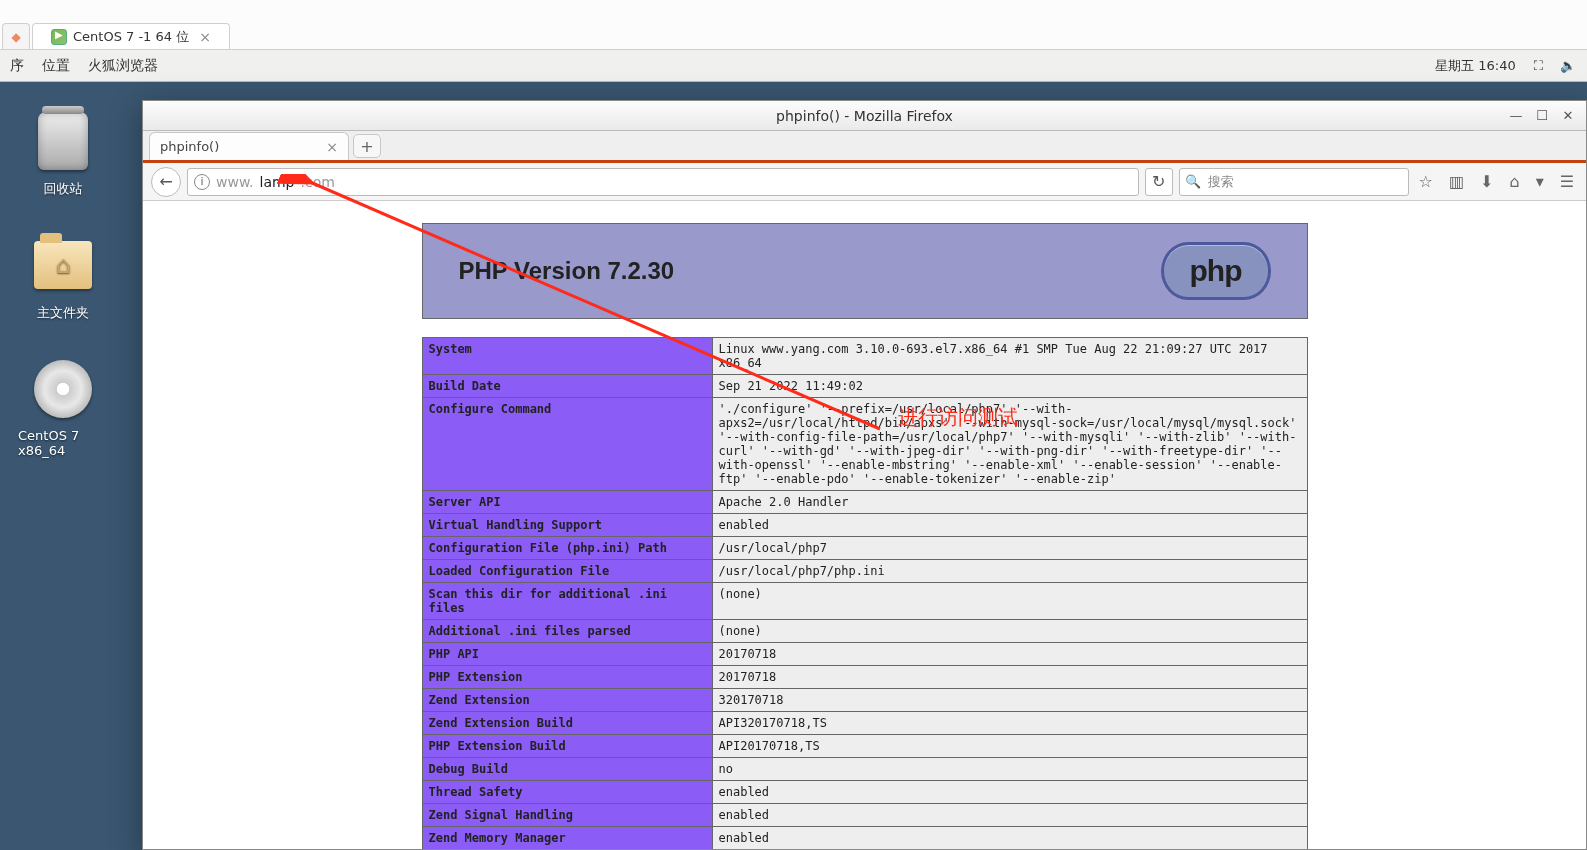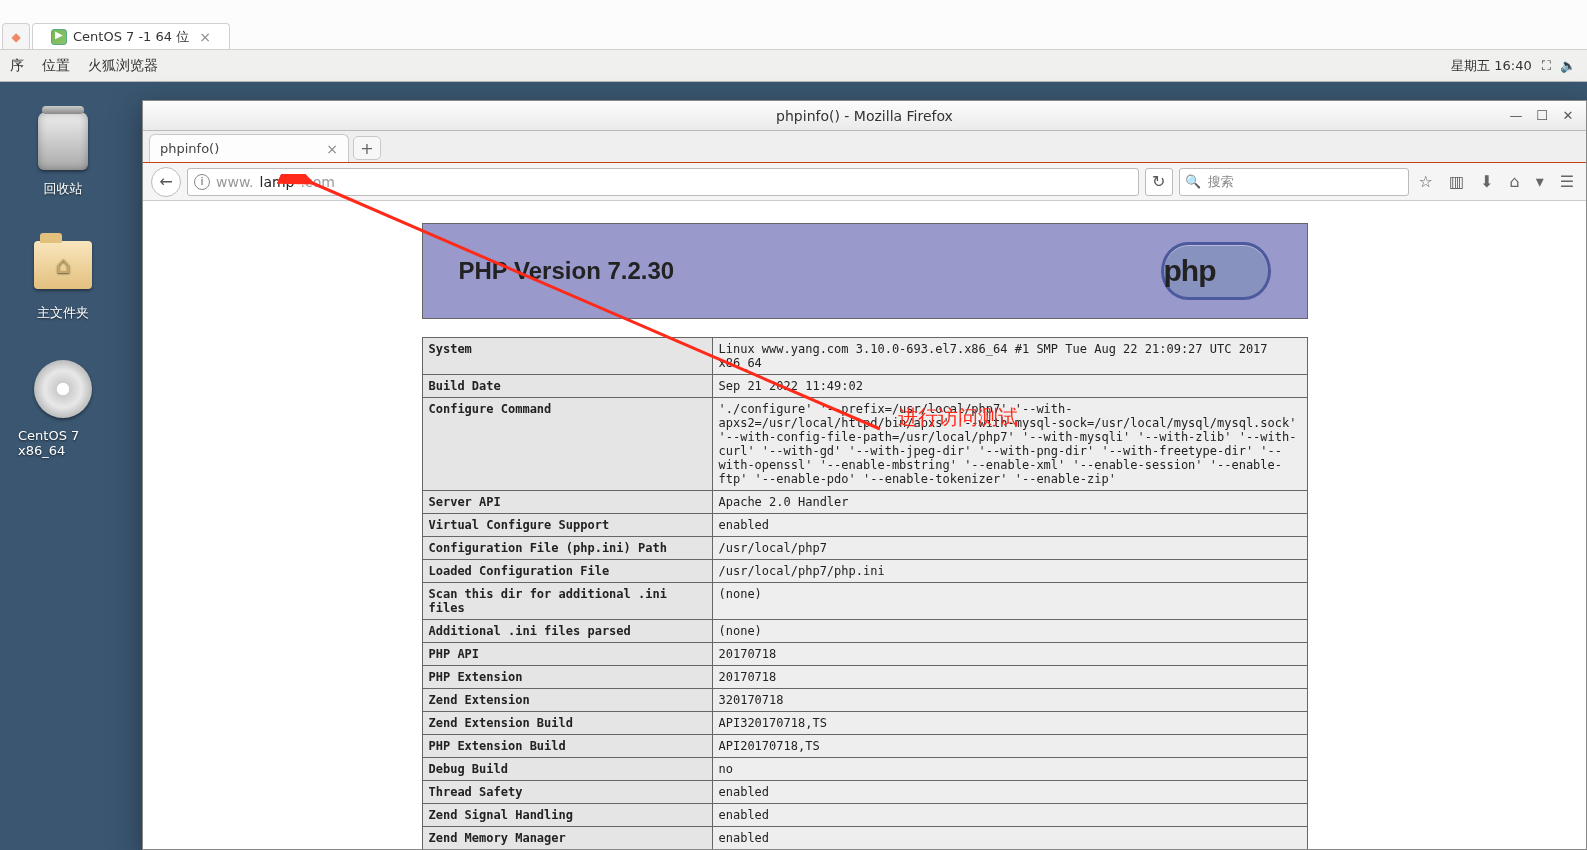--- a/index.html
+++ b/index.html
@@ -10,64 +10,64 @@
   .host-tabs { height: 50px; background: #fcfcfc; border-bottom: 1px solid #d0d0d0; display: flex; align-items: flex-end; padding-left: 2px; }
   .host-tab-filler { width: 28px; height: 26px; border: 1px solid #d0d0d0; border-bottom: none; border-radius: 4px 4px 0 0; background: #f5f5f5; margin-right: 2px; display:flex; align-items:center; justify-content:center;}
   .host-tab { height: 26px; display: flex; align-items: center; padding: 0 18px; border: 1px solid #d0d0d0; border-bottom: none; border-radius: 4px 4px 0 0; background: #fff; font-size: 13px; color: #333; gap: 6px; }
   .host-tab .ico { width: 16px; height: 16px; background: linear-gradient(135deg,#76b852,#8dc26f); border:1px solid #5a8; border-radius: 3px; position:relative; }
   .host-tab .ico::after { content:"▶"; position:absolute; left:3px; top:-1px; color:#fff; font-size:10px; }
   .host-tab .close { font-size: 14px; color: #888; margin-left: 4px; }
 
   
   .gnome-bar { position: absolute; top: 50px; left: 0; right: 0; height: 32px; background: #f0f0ee; border-bottom: 1px solid #b8b8b6; display: flex; align-items: center; font-size: 14px; color: #333; padding: 0 10px; z-index: 0; }
   .gnome-left { display: flex; gap: 18px; }
-  .gnome-right { margin-left: auto; display: flex; align-items: center; gap: 10px; font-size: 13px; }
+  .gnome-right { margin-left: auto; display: flex; align-items: center; gap: 18px; font-size: 13px; }
   .net-icon { font-size: 13px; }
 
   
   .desktop { position: absolute; top: 82px; left: 0; right: 0; bottom: 0; background: #3a5670; }
   .desktop-icons { position: absolute; left: 18px; top: 30px; display: flex; flex-direction: column; gap: 38px; align-items: center; width: 90px; }
   .di { display: flex; flex-direction: column; align-items: center; gap: 10px; color: #fff; font-size: 13px; text-shadow: 0 1px 2px rgba(0,0,0,.6); cursor: default; }
   .di .glyph { width: 58px; height: 58px; display:flex;align-items:center;justify-content:center; }
   .trash { width:50px;height:58px;background:linear-gradient(#eee,#aaa);border-radius:8px 8px 6px 6px;box-shadow:inset 0 0 8px rgba(0,0,0,.3), 0 2px 3px rgba(0,0,0,.4);position:relative;}
   .trash::before{content:"";position:absolute;top:-6px;left:4px;right:4px;height:8px;background:linear-gradient(#ccc,#888);border-radius:4px;}
   .folder{width:62px;height:48px;background:linear-gradient(#f9e6bd,#e3c07e);border-radius:4px;position:relative;box-shadow:0 2px 3px rgba(0,0,0,.4);}
   .folder::before{content:"";position:absolute;top:-8px;left:6px;width:22px;height:10px;background:#e3c07e;border-radius:3px 3px 0 0;}
   .folder .home{position:absolute;inset:0;display:flex;align-items:center;justify-content:center;font-size:24px;color:#c7a768;}
   .disc{width:58px;height:58px;border-radius:50%;background:radial-gradient(circle,#fff 14%,#ccc 16%,#e8e8e8 45%,#bdbdbd 70%,#e0e0e0 100%);box-shadow:0 2px 3px rgba(0,0,0,.4);}
 
   
   .ff-window { position: absolute; top: 18px; left: 142px; right: 0; bottom: 0; background: #fff; border:1px solid #888; box-shadow: 0 8px 30px rgba(0,0,0,.35); }
   .ff-title { height: 30px; background: linear-gradient(#fcfcfc,#eaeaea); border-bottom:1px solid #bbb; display:flex; align-items:center; justify-content:center; position:relative; font-size:14px; color:#333;text-align:center;}
   .ff-title .winbtns { position:absolute; right:6px; top:4px; display:flex; gap:2px;}
   .ff-title .winbtns span{ width:24px;height:20px;display:flex;align-items:center;justify-content:center;font-size:13px;color:#555;}
-  .ff-tabs { height: 32px; background:#efefef; border-bottom:1px solid #c2410c; display:flex; align-items:flex-end; padding-left:6px; gap:4px;}
+  .ff-tabs { height: 32px; background:#efefef; border-bottom:3px solid #c2410c; display:flex; align-items:flex-end; padding-left:6px; gap:4px;}
   .ff-tab { height:28px; min-width:200px; max-width:200px; background:#fdfdfd; border:1px solid #c8c8c8; border-bottom:none; border-radius:6px 6px 0 0; display:flex; align-items:center; padding:0 10px; font-size:13px; color:#444; justify-content:space-between;}
   .ff-tab .close{color:#888;font-size:14px;}
   .ff-newtab{ width:28px;height:24px;border:1px solid #c8c8c8;border-radius:5px;display:flex;align-items:center;justify-content:center;margin-bottom:2px;color:#666;background:#f7f7f7;}
   .ff-toolbar { height:38px; background:#f5f5f5; border-bottom:1px solid #ccc; display:flex; align-items:center; padding:0 8px; gap:6px;}
   .ff-back{width:30px;height:30px;border:1px solid #bbb;border-radius:50%;display:flex;align-items:center;justify-content:center;font-size:16px;color:#555;background:#fff;}
   .ff-url{ flex:1; height:28px; border:1px solid #bbb; border-radius:3px; background:#fff; display:flex; align-items:center; padding:0 6px; font-size:14px; color:#333; gap:6px;}
   .ff-url .info{width:16px;height:16px;border:1px solid #888;border-radius:50%;display:flex;align-items:center;justify-content:center;font-size:11px;color:#666;}
   .ff-url .dim{color:#999;}
   .ff-url .host{color:#222;}
   .ff-reload{width:28px;height:28px;border:1px solid #bbb;border-radius:3px;display:flex;align-items:center;justify-content:center;background:#fff;color:#555;}
   .ff-search{ width:230px;height:28px;border:1px solid #bbb;border-radius:3px;background:#fff;display:flex;align-items:center;padding:0 6px;color:#888;font-size:13px;gap:6px;}
   .ff-icons{display:flex;gap:16px;color:#666;font-size:16px;align-items:center;padding:0 4px;}
   .ff-content{ position:absolute; top:100px; left:0; right:0; bottom:0; overflow:hidden; background:#fff;}
 
   
   .phpinfo{ margin:22px auto 0 auto; width:886px;}
   .php-header{ background:#9999cc; border:1px solid #666; padding:18px 36px; display:flex; align-items:center; justify-content:space-between;}
   .php-header h1{ font-size:24px; font-weight:bold; color:#222; font-family:Arial,sans-serif;}
-  .php-logo{ width:110px;height:58px;background:#8892bf;border-radius:28px/30px;display:flex;align-items:center;border:3px solid #4c5a9d;box-shadow:0 1px 0 rgba(255,255,255,.4) inset;}
+  .php-logo{ width:110px;height:58px;background:#8892bf;border-radius:28px/30px;display:flex;align-items:center;justify-content:center;border:3px solid #4c5a9d;box-shadow:0 1px 0 rgba(255,255,255,.4) inset;}
   .php-logo span{font-family:Arial;font-weight:bold;font-size:30px;color:#222;letter-spacing:-1px;}
   .php-table{ width:100%; border-collapse:collapse; margin-top:18px; font-size:12px; font-family:"DejaVu Sans Mono",monospace;}
   .php-table td{ border:1px solid #666; padding:4px 6px; vertical-align:top;}
-  .php-table td.e{ background:#e5e5e5; font-weight:bold; width:290px; color:#222;}
+  .php-table td.e{ background:#8b5cf6; font-weight:bold; width:290px; color:#222;}
   .php-table td.v{ background:#eeeeee; color:#222;}
 
   
   .arrow-svg{position:absolute; left:160px; top:174px; pointer-events:none; z-index:50;}
   .anno-text{position:absolute; color:#ff2a1a; font-size:20px; font-weight:500; z-index:51; pointer-events:none;}
 
   .watermark{position:absolute;right:16px;bottom:30px;color:rgba(255,255,255,.35);font-size:48px;font-style:italic;font-weight:bold;pointer-events:none;}
   .csdn{position:absolute;right:20px;bottom:6px;color:rgba(200,200,200,.6);font-size:12px;}
 </style>
 </head>
@@ -189,21 +189,21 @@
               </tr>
               <tr>
                 <td class="e">Configure Command</td>
                 <td class="v">'./configure' '--prefix=/usr/local/php7' '--with-apxs2=/usr/local/httpd/bin/apxs' '--with-mysql-sock=/usr/local/mysql/mysql.sock' '--with-config-file-path=/usr/local/php7' '--with-mysqli' '--with-zlib' '--with-curl' '--with-gd' '--with-jpeg-dir' '--with-png-dir' '--with-freetype-dir' '--with-openssl' '--enable-mbstring' '--enable-xml' '--enable-session' '--enable-ftp' '--enable-pdo' '--enable-tokenizer' '--enable-zip'</td>
               </tr>
               <tr>
                 <td class="e">Server API</td>
                 <td class="v">Apache 2.0 Handler</td>
               </tr>
               <tr>
-                <td class="e">Virtual Configure Support</td>
+                <td class="e">Virtual Handling Support</td>
                 <td class="v">enabled</td>
               </tr>
               <tr>
                 <td class="e">Configuration File (php.ini) Path</td>
                 <td class="v">/usr/local/php7</td>
               </tr>
               <tr>
                 <td class="e">Loaded Configuration File</td>
                 <td class="v">/usr/local/php7/php.ini</td>
               </tr>

